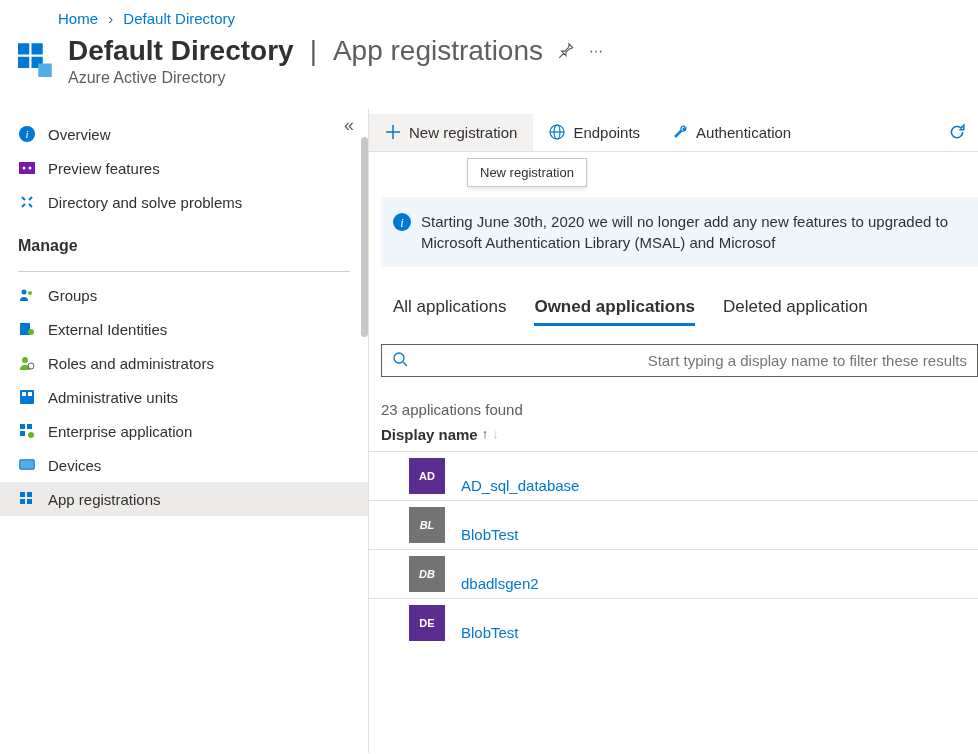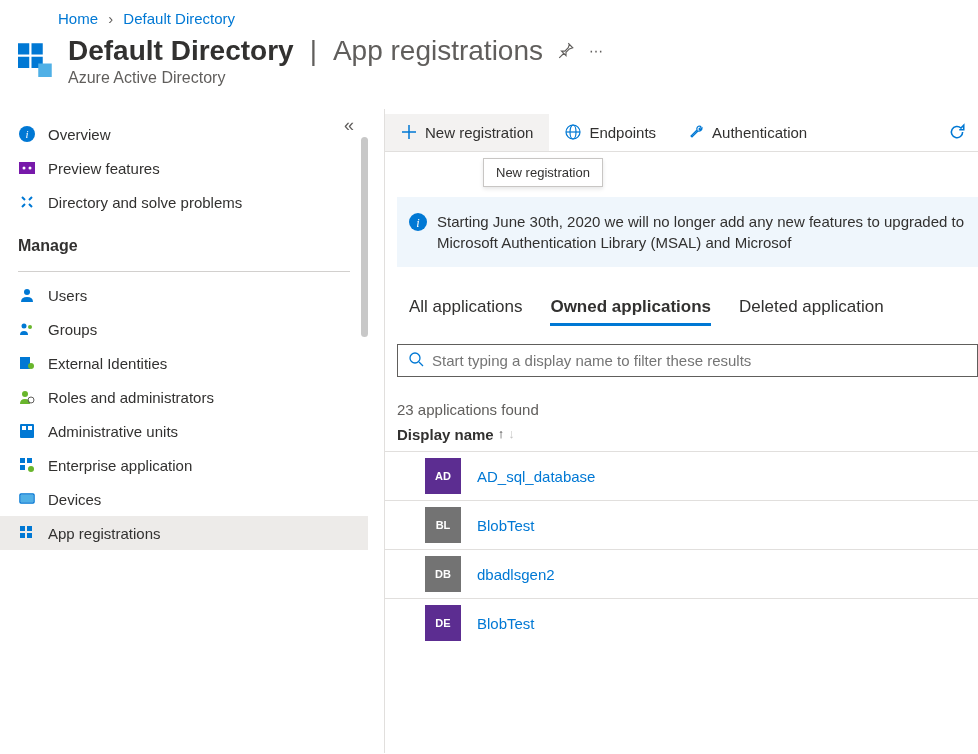--- a/index.html
+++ b/index.html
@@ -25,47 +25,47 @@
   .content { display: flex; height: calc(100% - 110px); }
   .sidebar { width: 368px; border-top: none; position: relative; padding-top: 8px; }
   .collapse { position: absolute; right: 14px; top: 6px; font-size: 18px; color: #605e5c; cursor:pointer; }
   .scrollbar { position: absolute; right: 0; top: 28px; width: 7px; height: 200px; background: #c8c8c8; border-radius: 4px; }
   .side-item { display: flex; align-items: center; gap: 12px; padding: 8px 18px; cursor: pointer; font-size: 15px; }
   .side-item.selected { background: #edebe9; }
   .side-icon { width: 18px; height: 18px; display: flex; align-items: center; justify-content: center; flex-shrink: 0; }
   .section-header { font-size: 16px; font-weight: 600; padding: 14px 18px 16px; border-bottom: 1px solid #d2d0ce; margin: 4px 18px 6px; padding-left:0; padding-right:0; }
   
   
-  .main { flex: 1; border-left: 1px solid #e1dfdd; padding-top: 4px; overflow: hidden; margin-left: 16px; }
+  .main { flex: 1; border-left: 1px solid #e1dfdd; padding-top: 4px; overflow: hidden; }
   .toolbar { display: flex; align-items: center; gap: 0; border-bottom: 1px solid #e1dfdd; }
   .tool-btn { display: flex; align-items: center; gap: 8px; padding: 10px 16px; font-size: 15px; cursor: pointer; }
   .tool-btn.highlighted { background: #f3f2f1; }
   .tool-icon { display:flex; align-items:center; }
   .refresh { margin-left: auto; padding-right: 12px; }
   
   .tooltip { position: relative; background: #fff; border: 1px solid #c8c6c4; padding: 6px 12px; font-size: 13px; color: #323130; display: inline-block; margin-left: 98px; margin-top: 6px; box-shadow: 0 2px 4px rgba(0,0,0,0.1); }
   
   .info-banner { background: #eff6fc; margin: 10px 0 0 12px; padding: 14px 12px; display: flex; gap: 10px; font-size: 15px; line-height: 1.4; }
   .info-icon { width: 18px; height: 18px; flex-shrink:0; margin-top:2px; }
   
   .tabs { display: flex; gap: 28px; margin: 30px 0 0 24px; font-size: 17px; border-bottom: none; }
   .tab { padding-bottom: 6px; cursor: pointer; }
   .tab.active { font-weight: 600; border-bottom: 3px solid #0078d4; }
   
   .search-box { display: flex; align-items: center; border: 1px solid #605e5c; margin: 18px 0 0 12px; padding: 6px 10px; gap: 8px; width: calc(100% - 12px); }
-  .search-input { border: none; outline: none; font-size: 15px; flex:1; color:#ec4899; background:transparent; }
+  .search-input { border: none; outline: none; font-size: 15px; flex:1; color:#ec4899; background:transparent;text-align:right; }
   
   .count-text { margin: 24px 0 0 12px; font-size: 15px; color: #605e5c; }
   .col-header { margin: 8px 0 0 12px; font-size: 15px; font-weight: 600; display:flex; align-items:flex-start; gap:4px; }
   
   .app-list { margin-top: 8px; }
-  .app-row { display: flex; align-items: center; gap: 16px; padding: 6px 0 6px 40px; border-top: 1px solid #e1dfdd; }
+  .app-row { display: flex; align-items: flex-end; gap: 16px; padding: 6px 0 6px 40px; border-top: 1px solid #e1dfdd; }
   .badge { width: 36px; height: 36px; display: flex; align-items: center; justify-content: center; color: #fff; font-size: 11px; font-weight: 600; }
   .bg-purple { background: #5c2d91; }
-  .bg-gray { background: #737373; }
+  .bg-gray { background: #737373; font-style: italic; }
   .app-name { color: #0078d4; font-size: 15px; }
   
   .sort-arrow { font-size: 13px; }
 </style>
 </head>
 <body>
 
 <div class="breadcrumb">
   <a href="#">Home</a>
   <span class="sep">›</span>
@@ -130,29 +130,20 @@
           </svg>
       </span>
       <span>Directory and solve problems</span>
     </div>
 
     <div class="section-header">Manage</div>
 
     <div class="side-item">
       <span class="side-icon">
         <svg viewBox="0 0 16 16" width="16" height="16">
-            <circle cx="8" cy="5" r="3" fill="#0078d4"></circle>
-            <path d="M2 15 Q2 10 8 10 Q14 10 14 15 Z" fill="#0078d4"></path>
-          </svg>
-      </span>
-      <span>Users</span>
-    </div>
-    <div class="side-item">
-      <span class="side-icon">
-        <svg viewBox="0 0 16 16" width="16" height="16">
             <circle cx="5" cy="5" r="2.5" fill="#0078d4"></circle>
             <circle cx="11" cy="6" r="2" fill="#69b62c"></circle>
             <path d="M1 14 Q1 10 5 10 Q9 10 9 14 Z" fill="#0078d4"></path>
           </svg>
       </span>
       <span>Groups</span>
     </div>
     <div class="side-item">
       <span class="side-icon">
         <svg viewBox="0 0 16 16" width="16" height="16">

